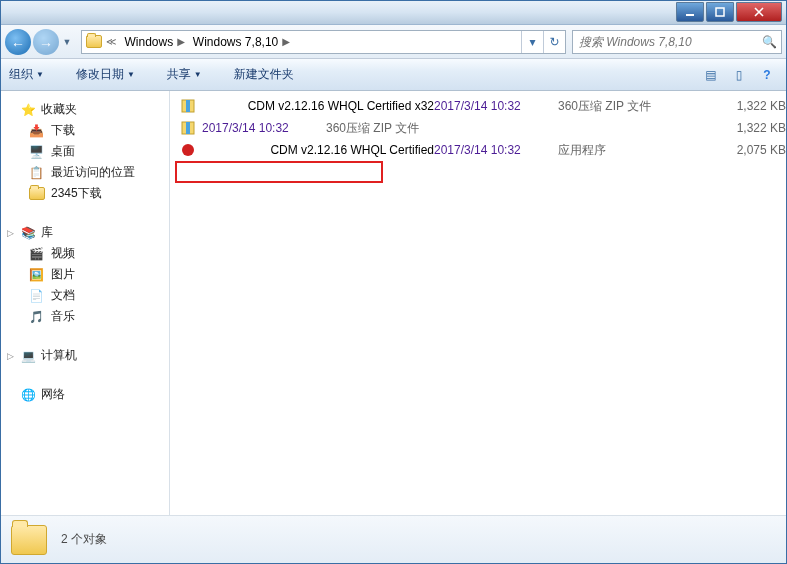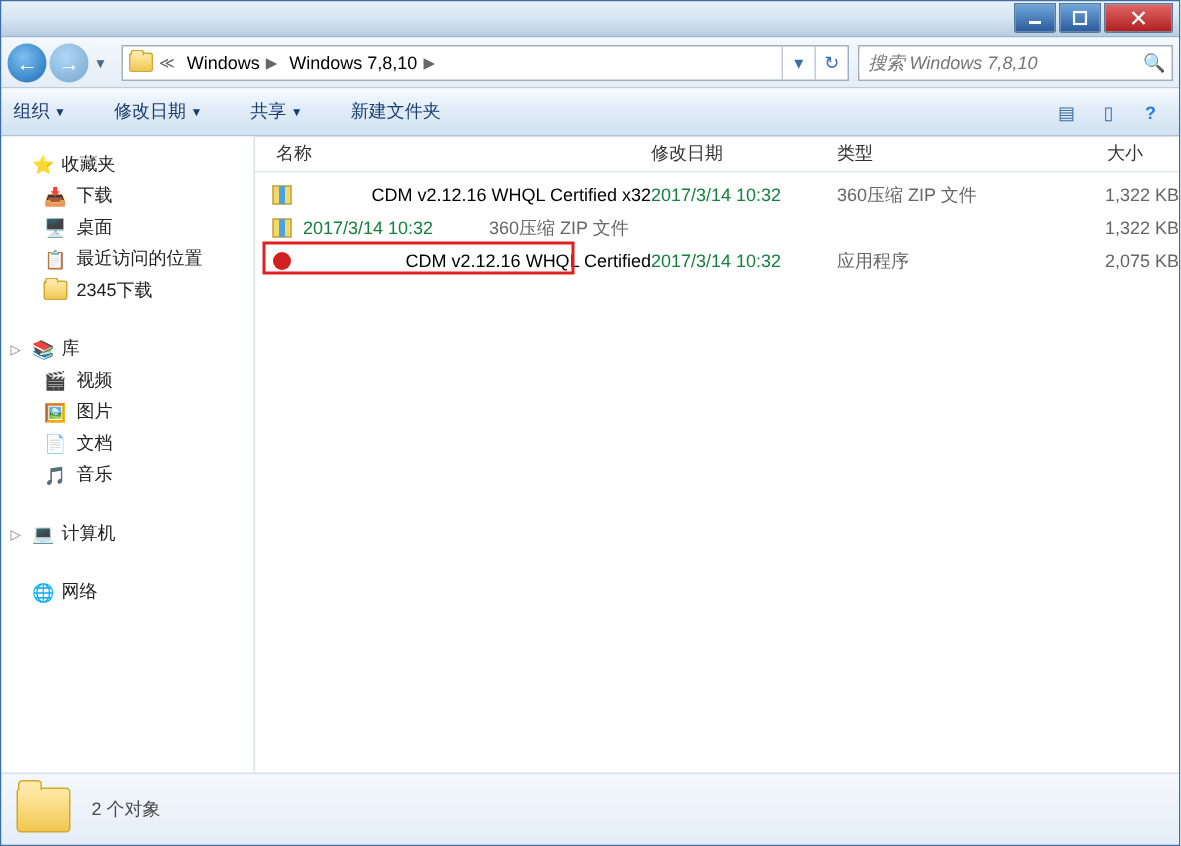--- a/index.html
+++ b/index.html
@@ -43,21 +43,21 @@
 .col-head { height: 24px; border-bottom: 1px solid #e4e8ec; display: flex; align-items: center; color: #333; }
 .col { padding: 0 6px; }
 .col-name { width: 258px; padding-left: 14px; }
 .col-date { width: 124px; }
 .col-type { width: 124px; }
 .col-size { flex: 1; text-align: right; padding-right: 24px; }
 .files { flex: 1; padding-top: 4px; }
 .file-row { display: flex; align-items: center; height: 22px; }
 .file-row .fico { width: 16px; height: 16px; margin: 0 6px 0 10px; display:flex; align-items:center; justify-content:center; }
 .file-row .fname { width: 232px; text-align: right; }
-.file-row .fdate { width: 124px; color: #15803d; }
+.file-row .fdate { width: 124px; color: #4c1d95; }
 .file-row .ftype { width: 124px; color: #666; }
 .file-row .fsize { flex: 1; text-align: right; color: #666; }
 .highlight-box { position: absolute; border: 2px solid #e02020; pointer-events: none; }
 .content-wrap { position: relative; flex:1; display:flex; flex-direction:column; }
 
 .statusbar { height: 48px; border-top: 1px solid #d8e0e8; background: linear-gradient(#f4f8fc,#e4edf6); display: flex; align-items: center; padding: 0 10px; gap: 14px; }
 .statusbar .big-folder { width: 36px; height: 30px; background: linear-gradient(#ffe9a8,#f0c850); border: 1px solid #d0a830; border-radius: 3px; position: relative; }
 .statusbar .big-folder::before { content:""; position:absolute; top:-6px; left:0; width:14px; height:6px; background:#ffe9a8; border:1px solid #d0a830; border-bottom:none; border-radius:3px 3px 0 0; }
 .status-text { color: #4a4a4a; }
 
@@ -203,26 +203,20 @@
       <div class="side-group">
         <div class="side-head">
             <span class="arrow"></span>
             <span class="ico">🌐</span>
             <span>网络</span>
           </div>
       </div>
     </div>
 
     <div class="content-wrap">
-      <div class="col-head">
-        <div class="col col-name">名称</div>
-        <div class="col col-date">修改日期</div>
-        <div class="col col-type">类型</div>
-        <div class="col col-size">大小</div>
-      </div>
       <div class="files">
         <div class="file-row">
           <span class="fico">
               <svg width="16" height="16">
                 <rect x="2" y="2" width="12" height="12" fill="#f5d76e" stroke="#c0a030"></rect>
                 <rect x="6" y="2" width="4" height="12" fill="#4aa3e0"></rect>
               </svg>
             </span>
           <span class="fname">CDM v2.12.16 WHQL Certified x32</span>
           <span class="fdate">2017/3/14 10:32</span>

